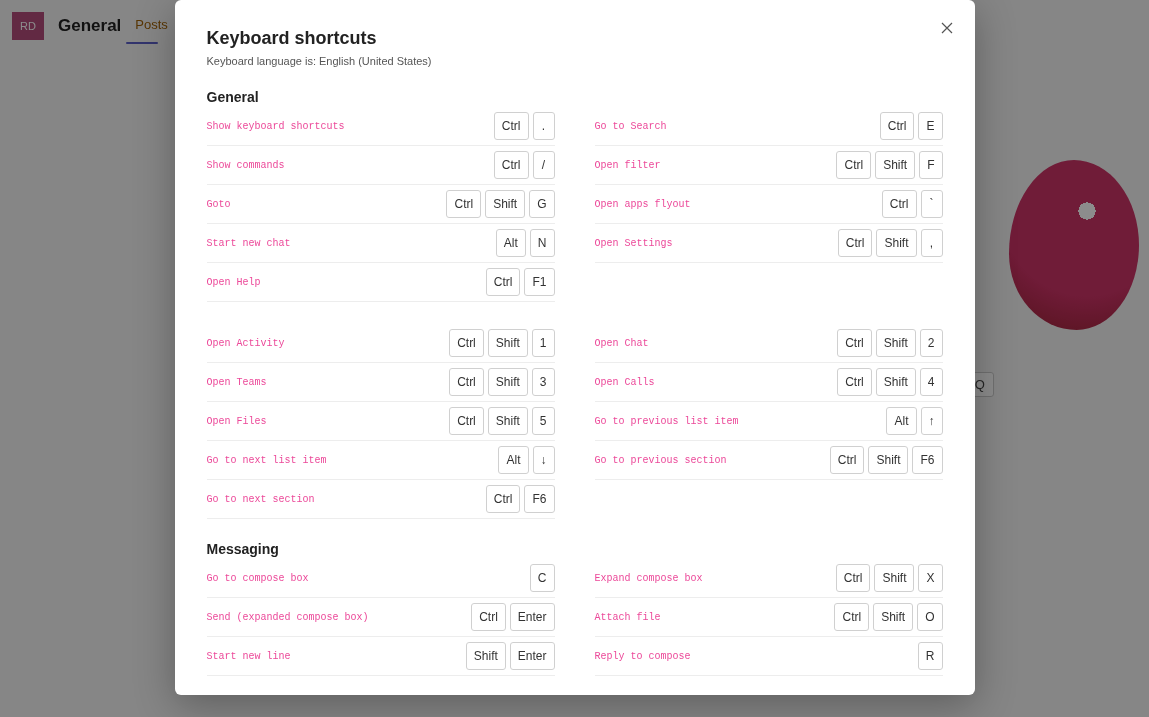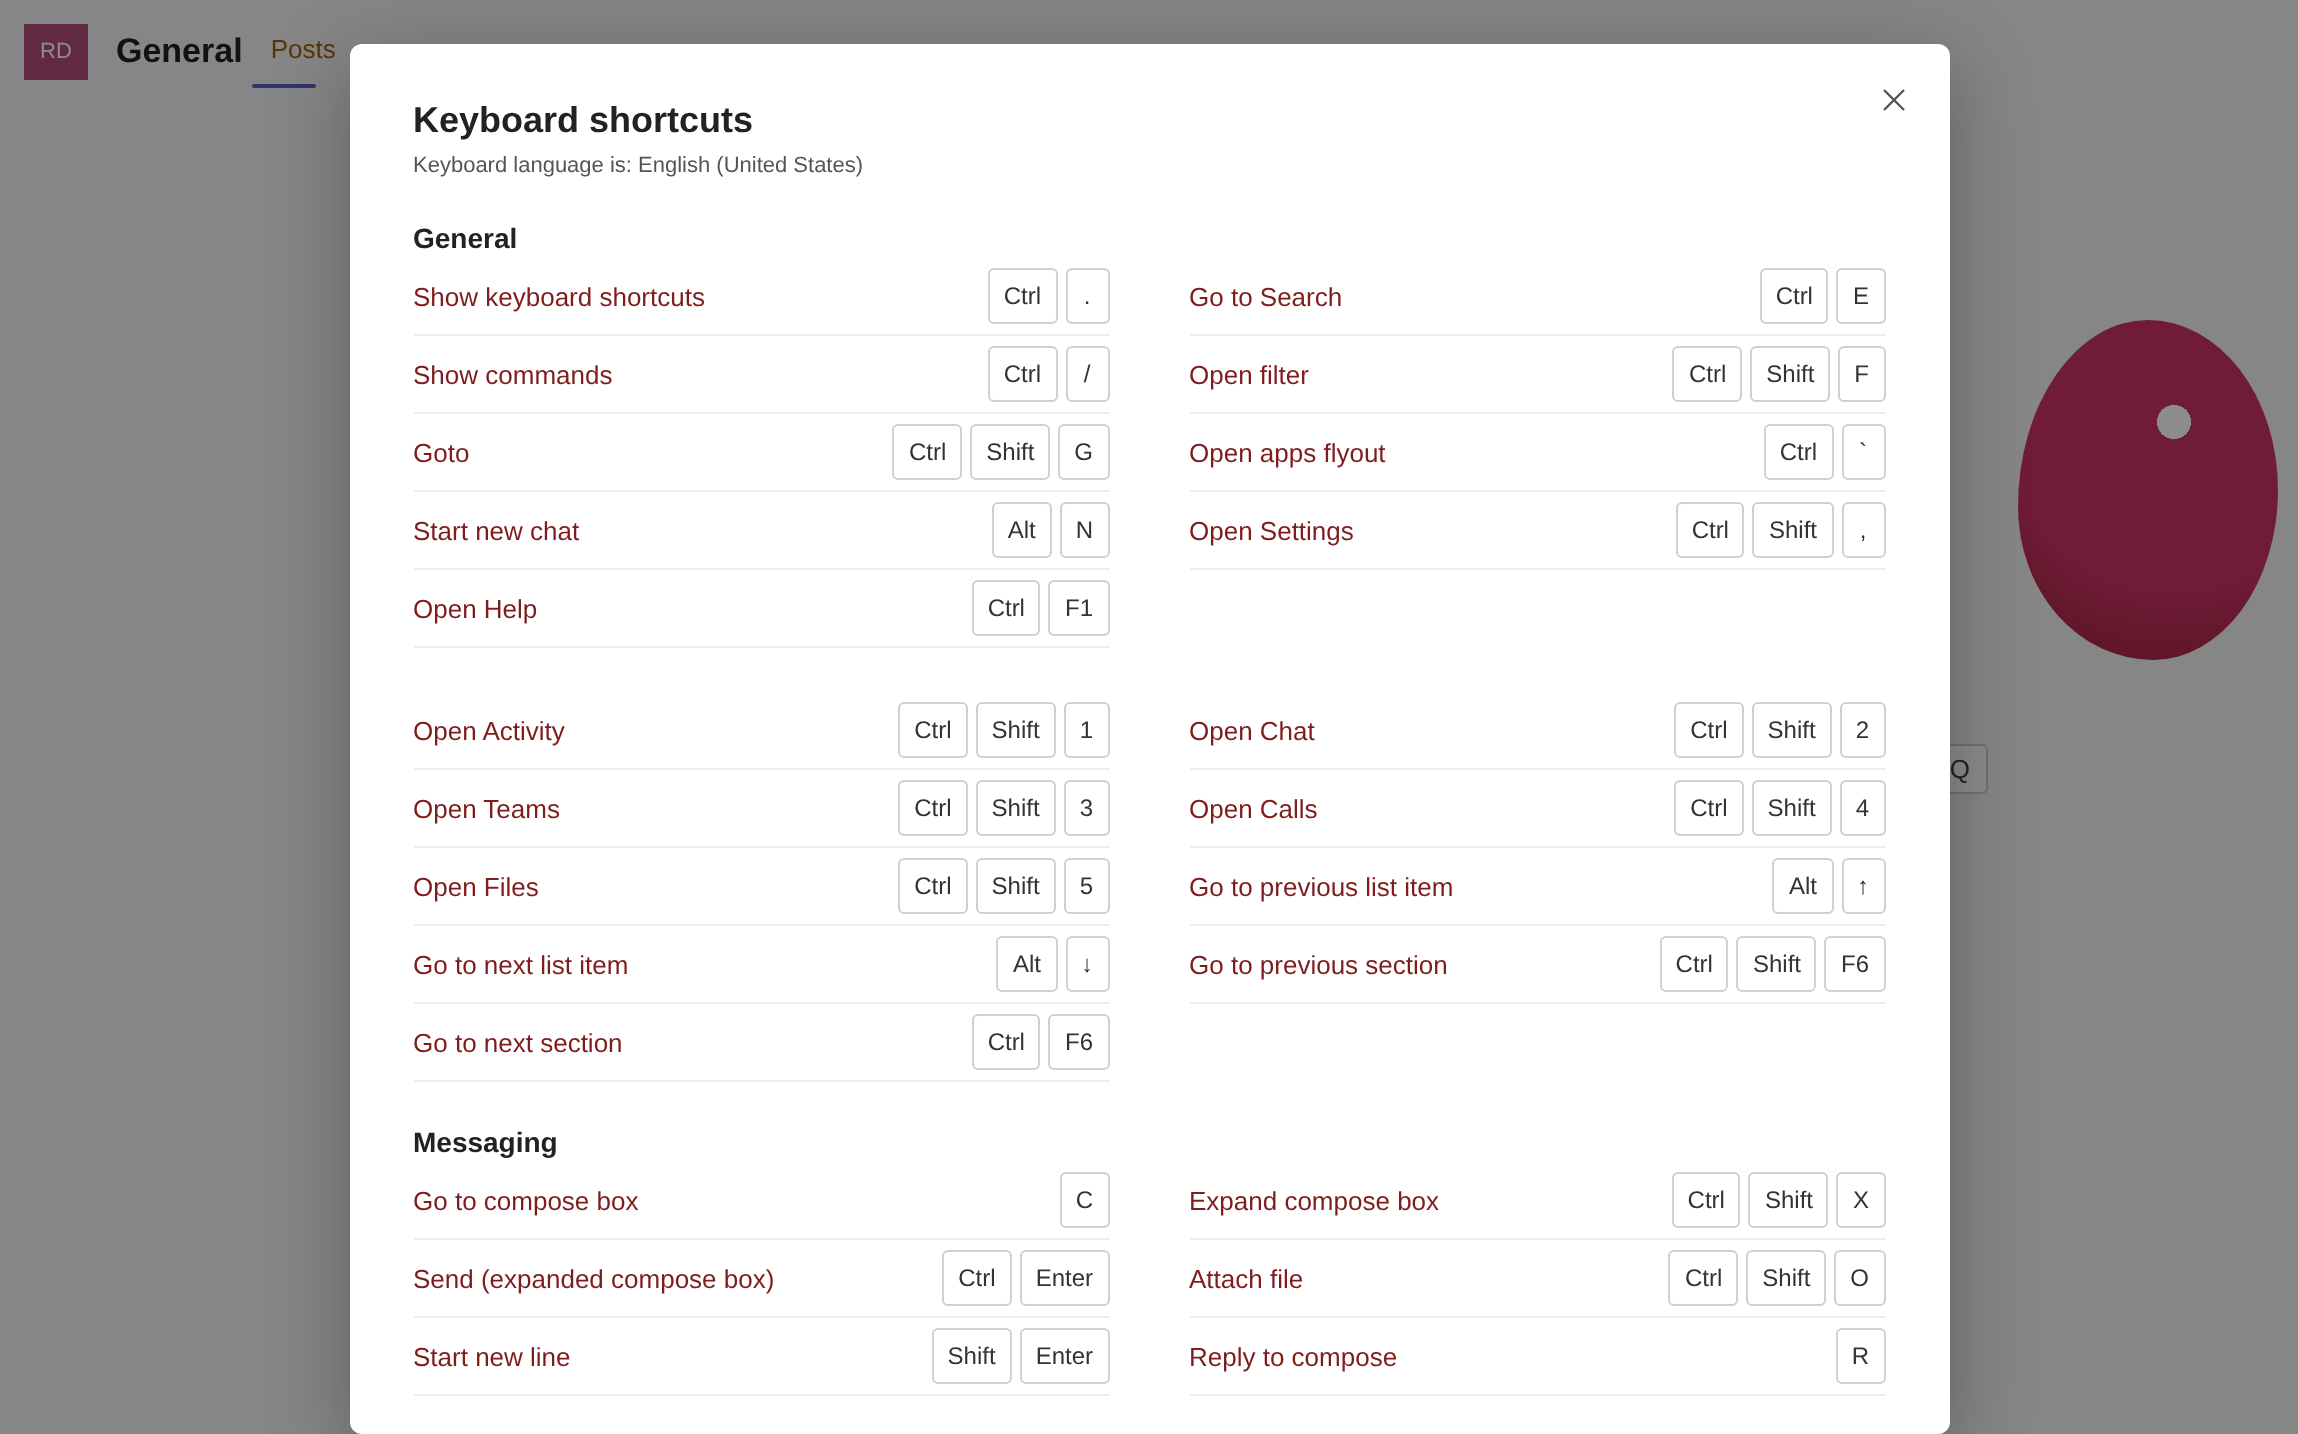--- a/index.html
+++ b/index.html
@@ -69,21 +69,20 @@
       inset: 0;
       background: rgba(0,0,0,0.45);
       display: flex;
       justify-content: center;
       align-items: flex-start;
     }
     
     
     .dialog {
       position: relative;
-      margin-top: 22px;
       width: 800px;
       height: 695px;
       background: #fff;
       border-radius: 6px;
       box-shadow: 0 10px 40px rgba(0,0,0,.3);
       display: flex;
       flex-direction: column;
     }
     .dialog-inner {
       flex: 1;
@@ -143,22 +142,23 @@
     }
     
     .row {
       display: flex;
       align-items: center;
       justify-content: space-between;
       height: 39px;
       border-bottom: 1px solid #ededed;
     }
     .row-label {
-      font-size: 13px;
-      color: #7f1d1d;
+      font-size: 10px;
+      color: #ec4899;
+      font-family: Liberation Mono, monospace;
     }
     .keys {
       display: flex;
       gap: 4px;
     }
     .key {
       display: inline-flex;
       align-items: center;
       justify-content: center;
       min-width: 22px;

